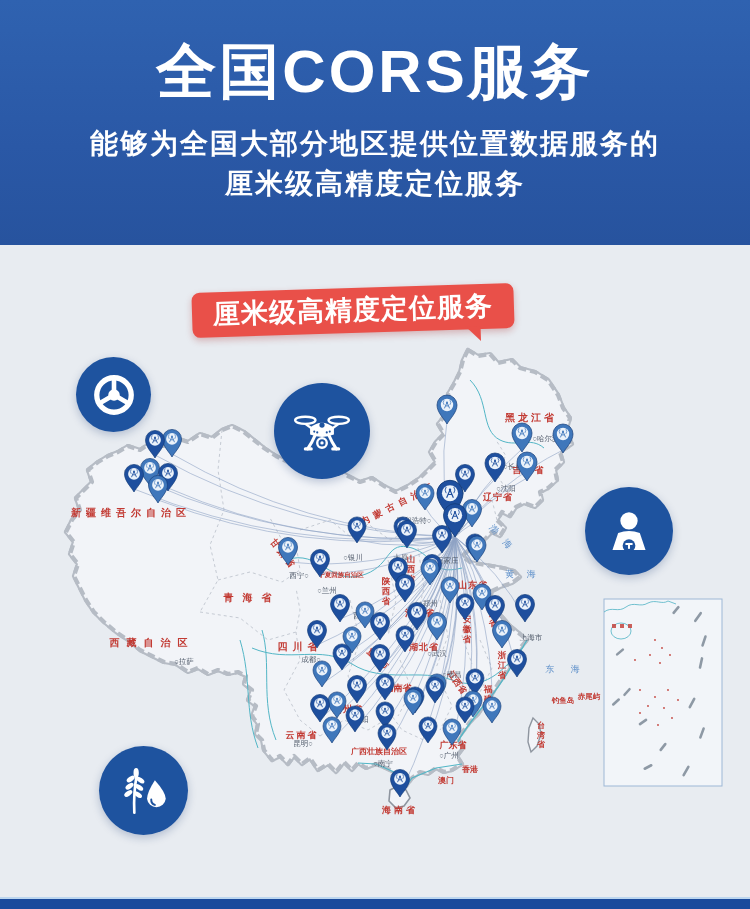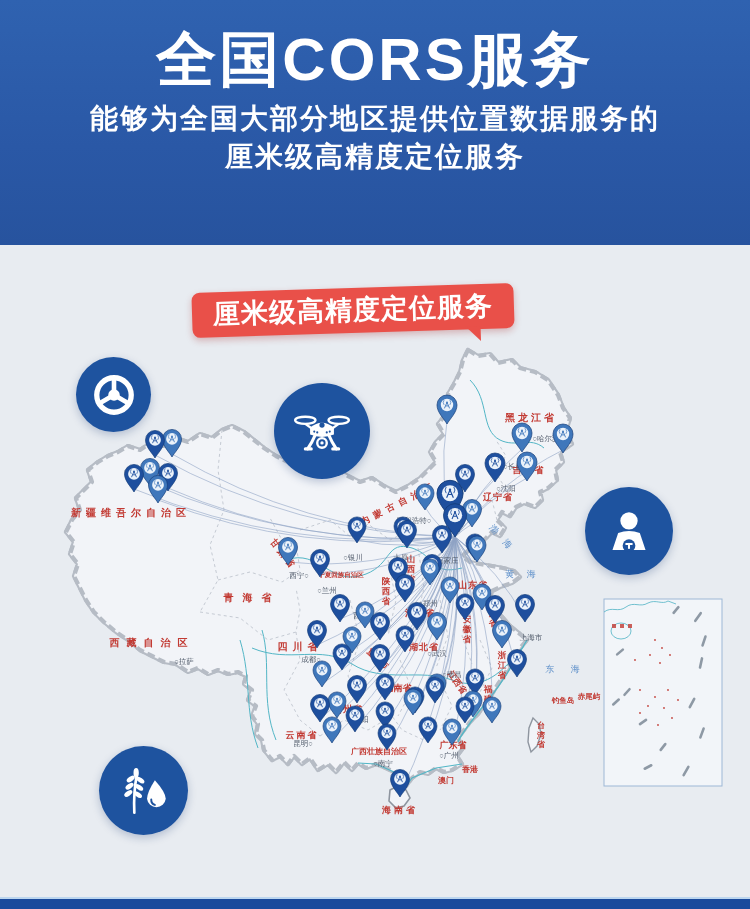--- a/index.html
+++ b/index.html
@@ -2,23 +2,23 @@
 <html><head>
 <meta charset="utf-8">
 <style>
   html,body{margin:0;padding:0;background:#dde2e8;}
   .page{position:relative;width:750px;height:909px;background:#e8ecf1;overflow:hidden;
         font-family:"Liberation Sans",sans-serif;}
   
   .header{position:absolute;top:0;left:0;width:750px;height:245px;z-index:3;
           background:linear-gradient(180deg,#2f62b0 0%,#2a58a6 60%,#27539e 100%);
           color:#fff;text-align:center;}
-  .title{margin-top:24px;font-size:60px;font-weight:900;letter-spacing:3px;line-height:72px;}
+  .title{margin-top:36px;font-size:60px;font-weight:900;letter-spacing:3px;line-height:72px;}
   .sub{font-size:28px;font-weight:700;letter-spacing:2px;line-height:38px;}
-  .sub.first{margin-top:4px;}
+  .sub.first{margin-top:19px;font-family:Liberation Mono, monospace;}
   
   .ribbon{position:absolute;left:192px;top:288px;width:322px;height:45px;z-index:4;
           background:#e95049;border-radius:8px;transform:rotate(-1.8deg);
           color:#fff;font-size:27px;font-weight:800;letter-spacing:1px;
           text-align:center;line-height:45px;box-shadow:0 3px 7px rgba(160,30,30,.28);}
   .ribbon-tail{position:absolute;right:34px;bottom:-12px;width:0;height:0;
           border-top:15px solid #e95049;border-left:15px solid transparent;}
   
   .ic{position:absolute;z-index:5;border-radius:50%;background:#1e539f;
       display:flex;align-items:center;justify-content:center;

